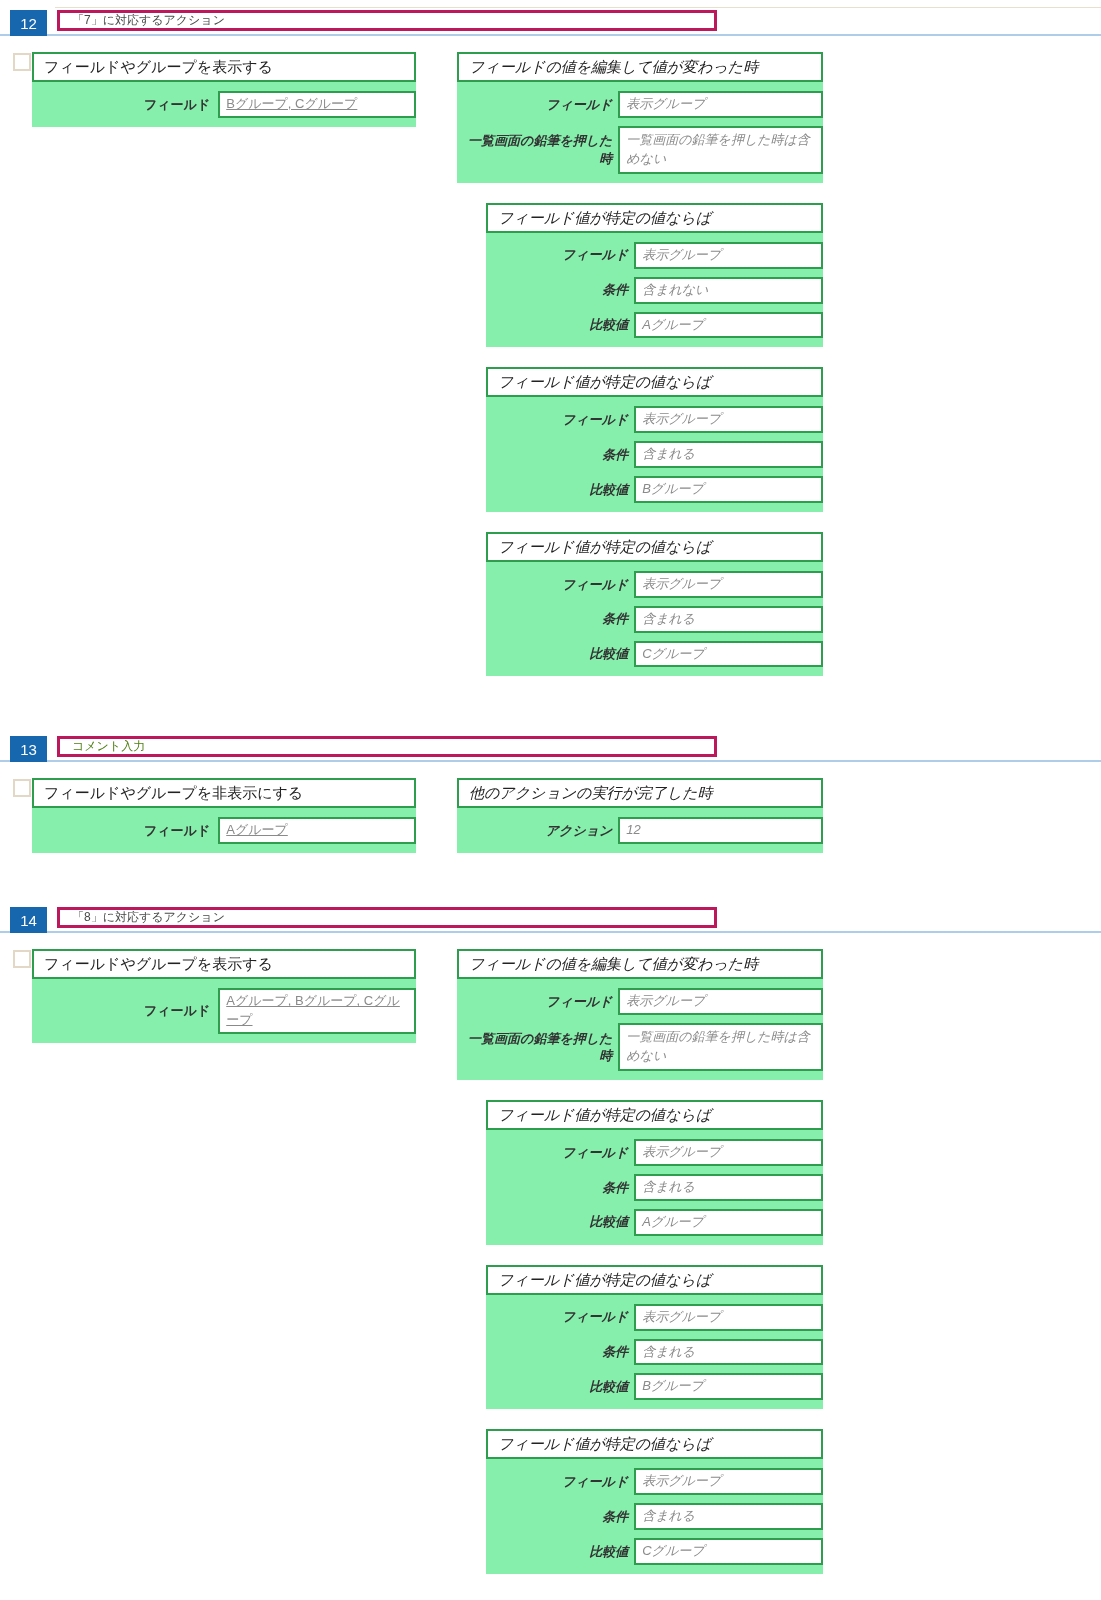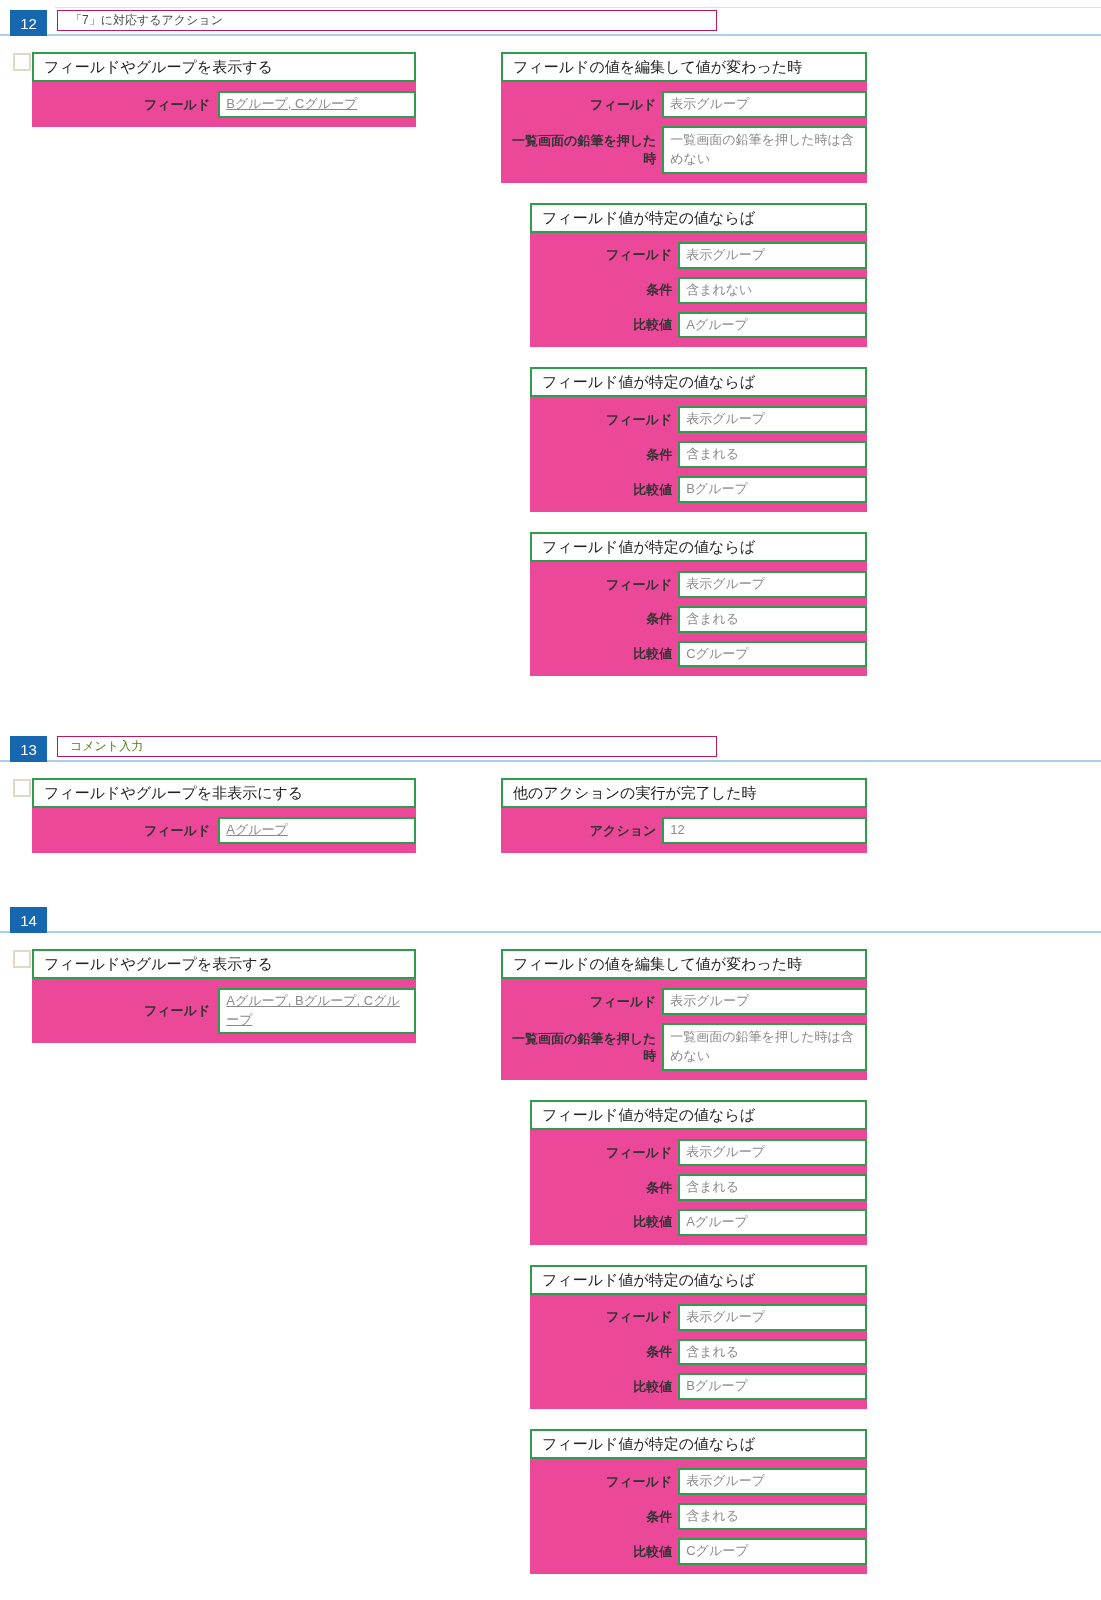--- a/index.html
+++ b/index.html
@@ -28,21 +28,21 @@
     background: #1767af;
     color: #ffffff;
     font-size: 15px;
     display: flex; align-items: center; justify-content: center;
     z-index: 1;
   }
   .comment-input {
     position: absolute;
     left: 57px; top: 2px;
     width: 660px; height: 21px;
-    border: 1px solid #be185d;
+    border: 3px solid #be185d;
     background: #ffffff;
     font-size: 12px;
     color: #4a4a4a;
     padding-left: 12px;
     display: flex; align-items: center;
     white-space: nowrap; overflow: hidden;
   }
   .comment-input.is-placeholder { color: #4d7c0f; }
   .section-content {
     display: flex;
@@ -50,34 +50,34 @@
     margin-top: 16px;
   }
   .checkbox {
     flex: 0 0 auto;
     width: 18px; height: 18px;
     margin: 1px 0 0 13px;
     border: 2px solid #e3d8c6;
     background: #ffffff;
   }
   .left-col  { flex: 0 0 auto; width: 384px; margin-left: 1px; border-radius: 23px; }
-  .right-col { flex: 0 0 auto; width: 366px; margin-left: 85px; }
+  .right-col { flex: 0 0 auto; width: 366px; margin-left: 41px; font-style: italic; }
   .right-col .panel + .panel { margin-top: 20px; padding-left: 29px; }
   .panel-title {
     border: 2px solid #2e9e4e;
     background: #ffffff;
     height: 30px;
     line-height: 26px;
     padding-left: 10px;
     font-size: 15px;
     color: #222222;
     white-space: nowrap; overflow: hidden;
   }
   .panel-body {
-    background: #ec4899;
+    background: #86efac;
     padding: 9px 0;
     display: flex;
     flex-direction: column;
     gap: 8px;
   }
   .field-row { display: flex; align-items: center; }
   .field-label {
     font-weight: bold;
     font-size: 13px;
     color: #333333;
@@ -226,20 +226,21 @@
           </div>
         </div>
       </div>
     </div>
   </div>
 </section>
 
 <section class="action-section sec-14">
   <div class="section-header">
     <div class="badge">14</div>
+    <div class="comment-input">「8」に対応するアクション</div>
   </div>
   <div class="section-content">
     <div class="checkbox"></div>
     <div class="left-col">
       <div class="panel">
         <div class="panel-title">フィールドやグループを表示する</div>
         <div class="panel-body">
           <div class="field-row">
             <div class="field-label">フィールド</div>
             <div class="field-input">Aグループ, Bグループ, Cグループ</div>

